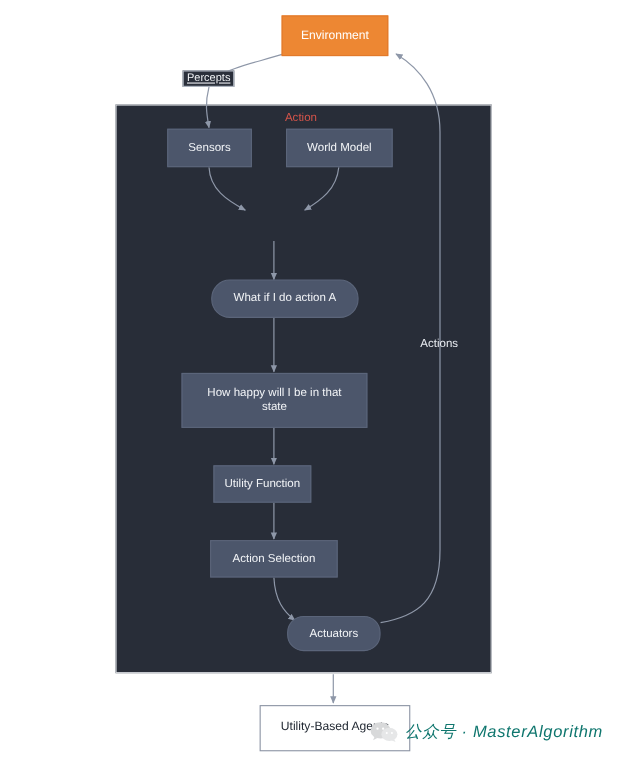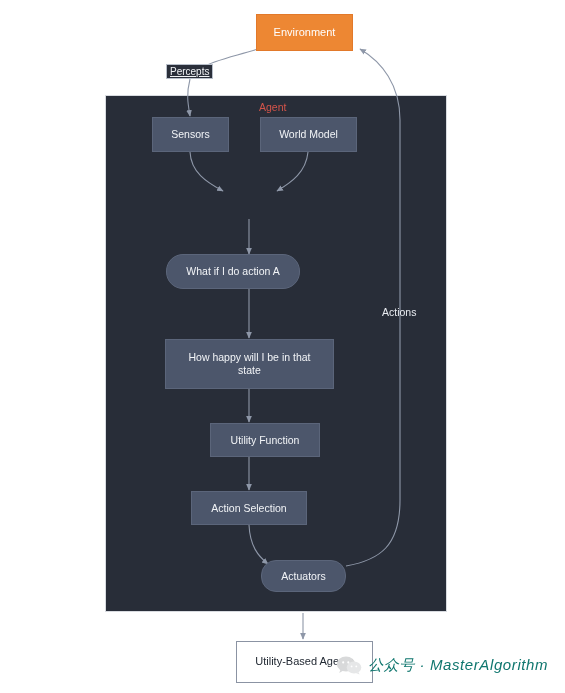--- a/index.html
+++ b/index.html
@@ -109,21 +109,21 @@
     width: 26px; height: 20px;
     display: inline-block;
   }
 </style>
 </head>
 <body>
 
 <div id="diagram-root">
 
   <div id="agent-panel"></div>
-  <div id="agent-label">Agent</div>
+  <div id="agent-label">Action</div>
 
   <svg class="layer" viewBox="0 0 565 693">
     <defs>
       <marker id="arrowhead" markerWidth="7" markerHeight="7" refX="5.4" refY="3" orient="auto">
         <path d="M0,0.4 L6,3 L0,5.6 z" fill="#8e97a8"></path>
       </marker>
     </defs>
     <g fill="none" stroke="#8e97a8" stroke-width="1.1">
 
       <path d="M258,49 C236,56 214,60 201,68"></path>
@@ -159,29 +159,29 @@
 
   <div class="node node-slate" style="left:152px; top:117px; width:77px; height:35px;">
     <span>Sensors</span>
   </div>
 
   <div class="node node-slate" style="left:260px; top:117px; width:97px; height:35px;">
     <span>World Model</span>
   </div>
 
 
-  <div class="node node-slate" style="left:166px; top:254px; width:134px; height:35px;border-radius:17px;">
+  <div class="node node-slate" style="left:192px; top:254px; width:134px; height:35px;border-radius:17px;">
     <span>What if I do action A</span>
   </div>
 
   <div class="node node-slate" style="left:165px; top:339px; width:169px; height:50px; padding:0 14px;text-align:center;">
     <span>How happy will I be in that state</span>
   </div>
 
-  <div class="node node-slate" style="left:210px; top:423px; width:110px; height:34px;">
+  <div class="node node-slate" style="left:194px; top:423px; width:89px; height:34px;">
     <span>Utility Function</span>
   </div>
 
   <div class="node node-slate" style="left:191px; top:491px; width:116px; height:34px;">
     <span>Action Selection</span>
   </div>
 
   <div class="node node-slate" style="left:261px; top:560px; width:85px; height:32px;border-radius:15px;">
     <span>Actuators</span>
   </div>

